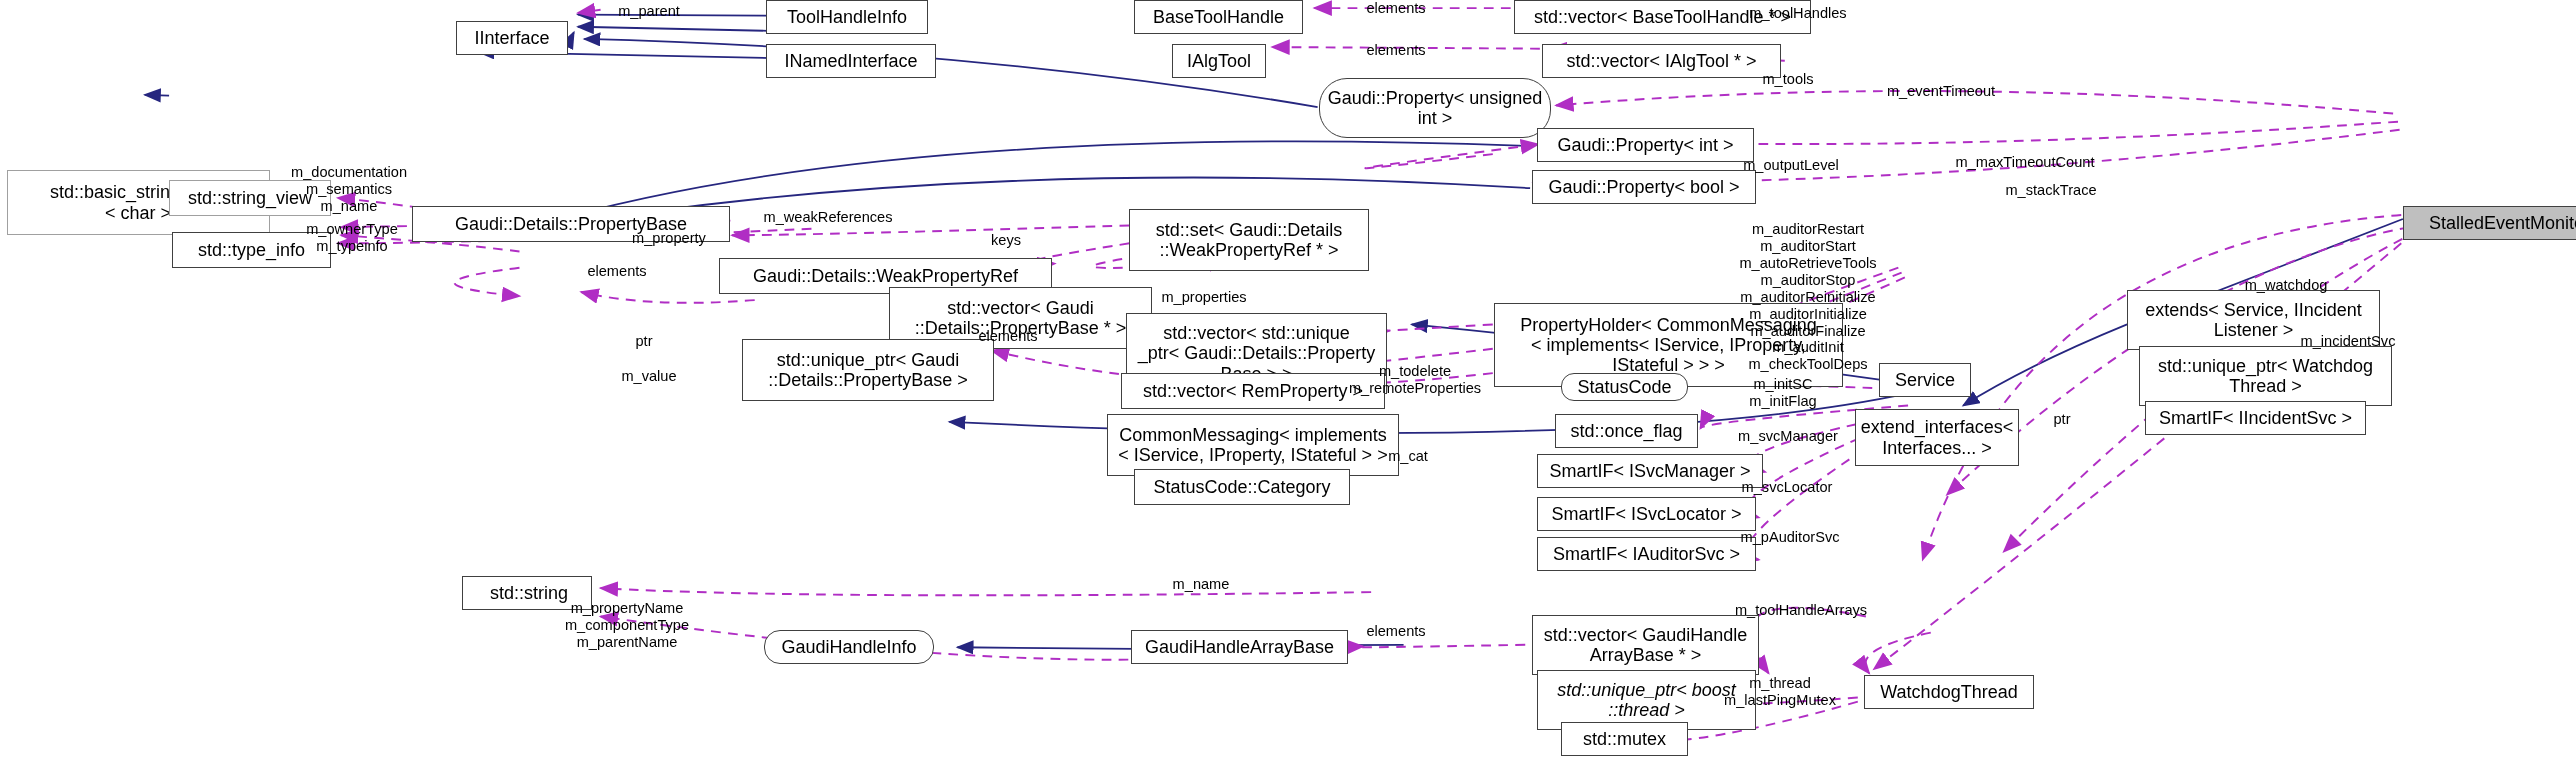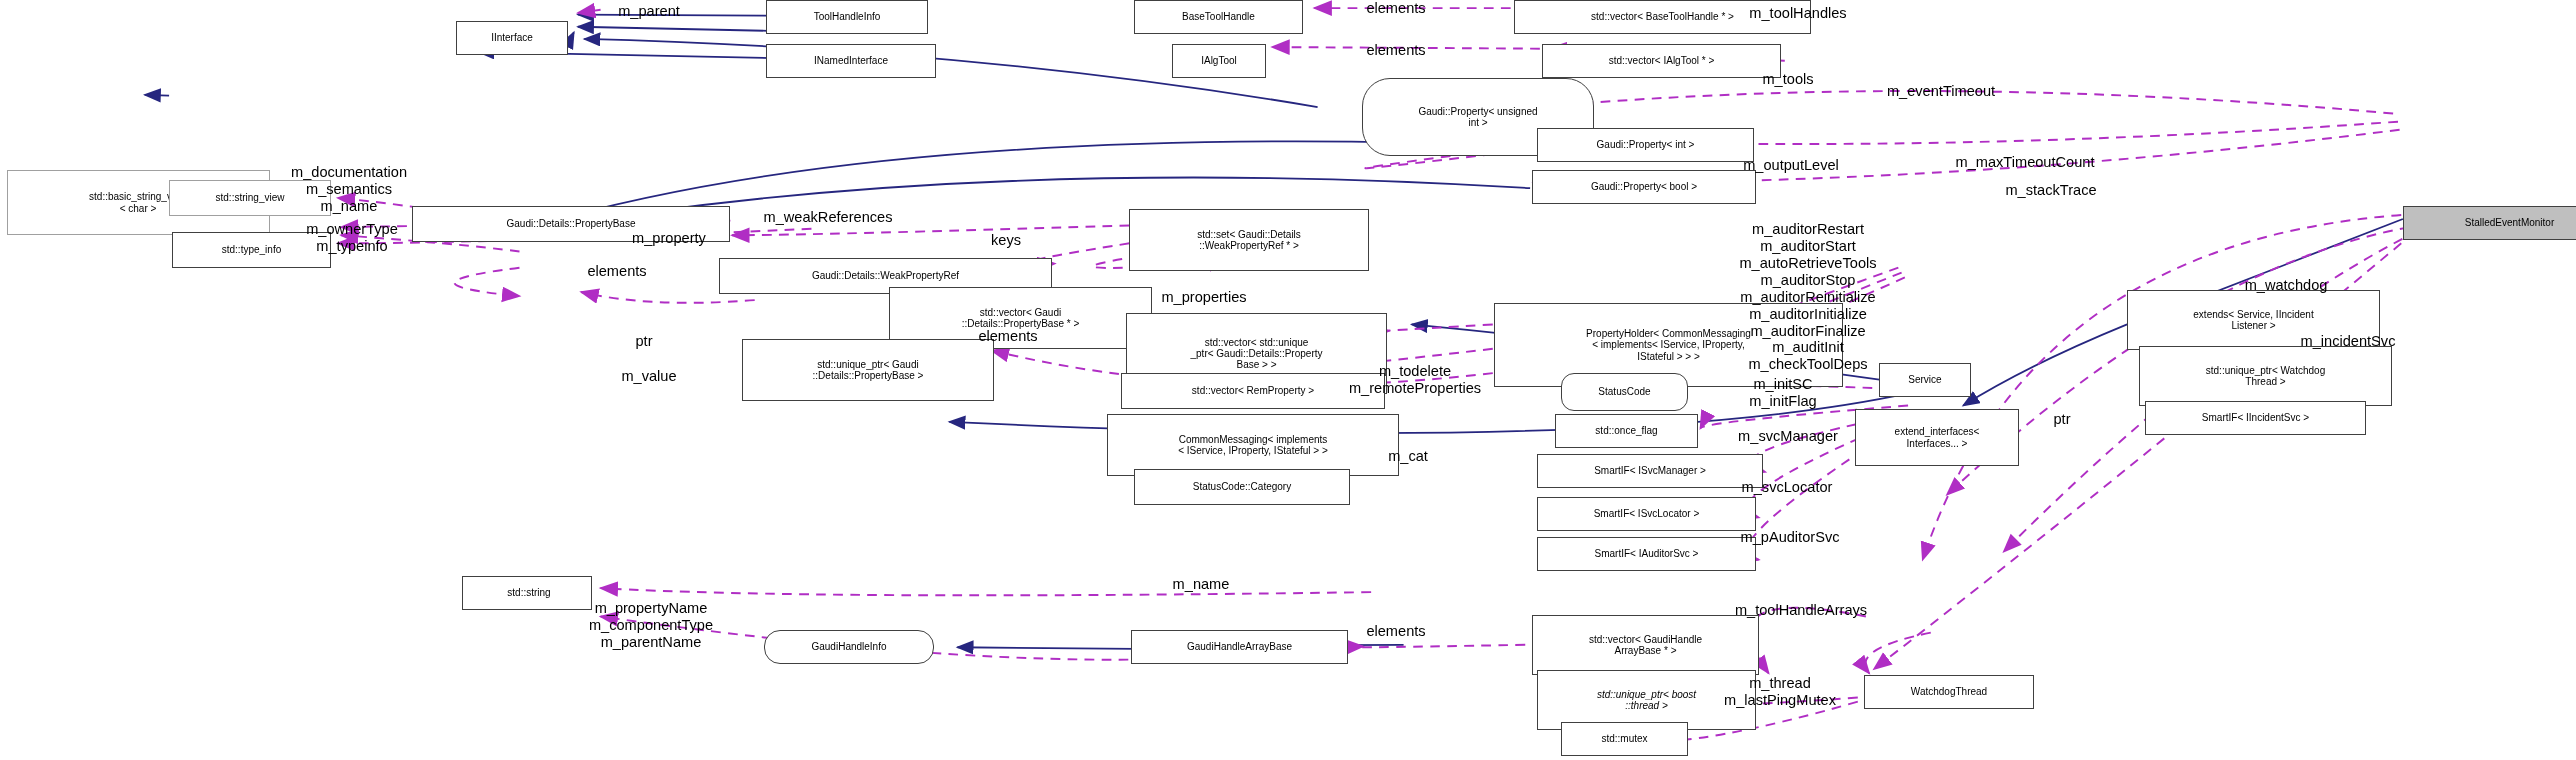--- a/index.html
+++ b/index.html
@@ -1,20 +1,20 @@
 <!DOCTYPE html>
 <html style="font-size:13px"><head>
 <meta charset="utf-8">
 <style>
   html,body{margin:0;padding:0;background:#ffffff;}
   body{font-family:"Liberation Sans","DejaVu Sans",sans-serif;}
   #canvas{position:relative;width:2576px;height:760px;background:#fff;overflow:hidden;}
   .node{position:absolute;box-sizing:border-box;background:#ffffff;border:0.8px solid #404040;
         display:flex;align-items:center;justify-content:center;text-align:center;
-        font-size:10px;color:#000;line-height:1.12;padding:0.8px 4px;white-space:pre-line;}
+        font-size:18px;color:#000;line-height:1.12;padding:0.8px 4px;white-space:pre-line;}
   .node.thin{border:0.8px solid #a0a0a0;}
   .node.hl{background:#bfbfbf;border:0.8px solid #404040;}
   .lbl{position:absolute;font-size:14.6px;color:#000;text-align:center;white-space:pre-line;line-height:1.16;
        transform:translateX(-50%);}
   svg.edges{position:absolute;left:0;top:0;width:2576px;height:760px;overflow:visible;}
   .inh{stroke:#26267f;stroke-width:2.2;fill:none;}
   .use{stroke:#b02ec4;stroke-width:2.4;fill:none;stroke-dasharray:12 9;}
 </style>
 </head>
 <body>
@@ -105,42 +105,42 @@
       <div class="node" style="left: 1126px; top: 313px; width: 261px; height: 81px;">std::vector&lt; std::unique
 _ptr&lt; Gaudi::Details::Property
 Base &gt; &gt;</div>
       <div class="node" style="left: 1121px; top: 373px; width: 264px; height: 36px;">std::vector&lt; RemProperty &gt;</div>
       <div class="node" style="left: 1107px; top: 414px; width: 292px; height: 62px;">CommonMessaging&lt; implements
 &lt; IService, IProperty, IStateful &gt; &gt;</div>
       <div class="node" style="left: 1134px; top: 469px; width: 216px; height: 36px;">StatusCode::Category</div>
       <div class="node" style="left: 1494px; top: 303px; width: 349px; height: 84px;">PropertyHolder&lt; CommonMessaging
 &lt; implements&lt; IService, IProperty,
 IStateful &gt; &gt; &gt;</div>
-      <div class="node" style="left: 1561px; top: 373px; width: 127px; height: 38px; border-radius: 13px;">StatusCode</div>
+      <div class="node" style="left: 1561px; top: 373px; width: 127px; height: 28px; border-radius: 13px;">StatusCode</div>
       <div class="node" style="left: 1555px; top: 414px; width: 143px; height: 34px;">std::once_flag</div>
       <div class="node" style="left: 1537px; top: 454px; width: 226px; height: 34px;">SmartIF&lt; ISvcManager &gt;</div>
       <div class="node" style="left: 1537px; top: 497px; width: 219px; height: 34px;">SmartIF&lt; ISvcLocator &gt;</div>
       <div class="node" style="left: 1537px; top: 537px; width: 219px; height: 34px;">SmartIF&lt; IAuditorSvc &gt;</div>
       <div class="node" style="left: 1879px; top: 363px; width: 92px; height: 34px;">Service</div>
       <div class="node" style="left: 1855px; top: 409px; width: 164px; height: 57px;">extend_interfaces&lt;
 Interfaces... &gt;</div>
       <div class="node" style="left: 2127px; top: 290px; width: 253px; height: 60px;">extends&lt; Service, IIncident
 Listener &gt;</div>
       <div class="node" style="left: 2139px; top: 346px; width: 253px; height: 60px;">std::unique_ptr&lt; Watchdog
 Thread &gt;</div>
       <div class="node" style="left: 2145px; top: 401px; width: 221px; height: 34px;">SmartIF&lt; IIncidentSvc &gt;</div>
       <div class="node hl" style="left: 2403px; top: 206px; width: 213px; height: 34px;">StalledEventMonitor</div>
       <div class="node" style="left: 456px; top: 21px; width: 112px; height: 34px;">IInterface</div>
       <div class="node" style="left: 766px; top: 44px; width: 170px; height: 34px;">INamedInterface</div>
       <div class="node" style="left: 766px; top: 0px; width: 162px; height: 34px;">ToolHandleInfo</div>
       <div class="node" style="left: 1134px; top: 0px; width: 169px; height: 34px;">BaseToolHandle</div>
       <div class="node" style="left: 1172px; top: 44px; width: 94px; height: 34px;">IAlgTool</div>
       <div class="node" style="left: 1514px; top: 0px; width: 297px; height: 34px;">std::vector&lt; BaseToolHandle * &gt;</div>
       <div class="node" style="left: 1542px; top: 44px; width: 239px; height: 34px;">std::vector&lt; IAlgTool * &gt;</div>
-      <div class="node" style="left: 1362px; top: 78px; width: 232px; height: 78px; border-radius: 28px;">Gaudi::Property&lt; unsigned
+      <div class="node" style="left: 1319px; top: 78px; width: 232px; height: 60px; border-radius: 28px;">Gaudi::Property&lt; unsigned
 int &gt;</div>
       <div class="node" style="left: 1537px; top: 128px; width: 217px; height: 34px;">Gaudi::Property&lt; int &gt;</div>
       <div class="node" style="left: 1532px; top: 170px; width: 224px; height: 34px;">Gaudi::Property&lt; bool &gt;</div>
       <div class="node" style="left: 462px; top: 576px; width: 130px; height: 34px; padding-left: 8px;">std::string</div>
       <div class="node" style="left: 764px; top: 630px; width: 170px; height: 34px; border-radius: 16px;">GaudiHandleInfo</div>
       <div class="node" style="left: 1131px; top: 630px; width: 217px; height: 34px;">GaudiHandleArrayBase</div>
       <div class="node" style="left: 1532px; top: 615px; width: 227px; height: 60px;">std::vector&lt; GaudiHandle
 ArrayBase * &gt;</div>
       <div class="node" style="left: 1537px; top: 670px; width: 219px; height: 60px; font-style: italic;">std::unique_ptr&lt; boost
 ::thread &gt;</div>
@@ -184,21 +184,21 @@
       <div class="lbl" style="left: 1783px; top: 376px;">m_initSC
 m_initFlag</div>
       <div class="lbl" style="left: 1788px; top: 428px;">m_svcManager</div>
       <div class="lbl" style="left: 1787px; top: 479px;">m_svcLocator</div>
       <div class="lbl" style="left: 1790px; top: 529px;">m_pAuditorSvc</div>
       <div class="lbl" style="left: 1408px; top: 448px;">m_cat</div>
       <div class="lbl" style="left: 2286px; top: 277px;">m_watchdog</div>
       <div class="lbl" style="left: 2348px; top: 333px;">m_incidentSvc</div>
       <div class="lbl" style="left: 2062px; top: 411px;">ptr</div>
       <div class="lbl" style="left: 1201px; top: 576px;">m_name</div>
-      <div class="lbl" style="left: 651px; top: 600px; text-align: center;">m_propertyName
+      <div class="lbl" style="left: 627px; top: 600px; text-align: center;">m_propertyName
 m_componentType
 m_parentName</div>
       <div class="lbl" style="left: 1396px; top: 623px;">elements</div>
       <div class="lbl" style="left: 1801px; top: 602px;">m_toolHandleArrays</div>
       <div class="lbl" style="left: 1780px; top: 675px;">m_thread
 m_lastPingMutex</div>
     </div>
 </div>
 
 

